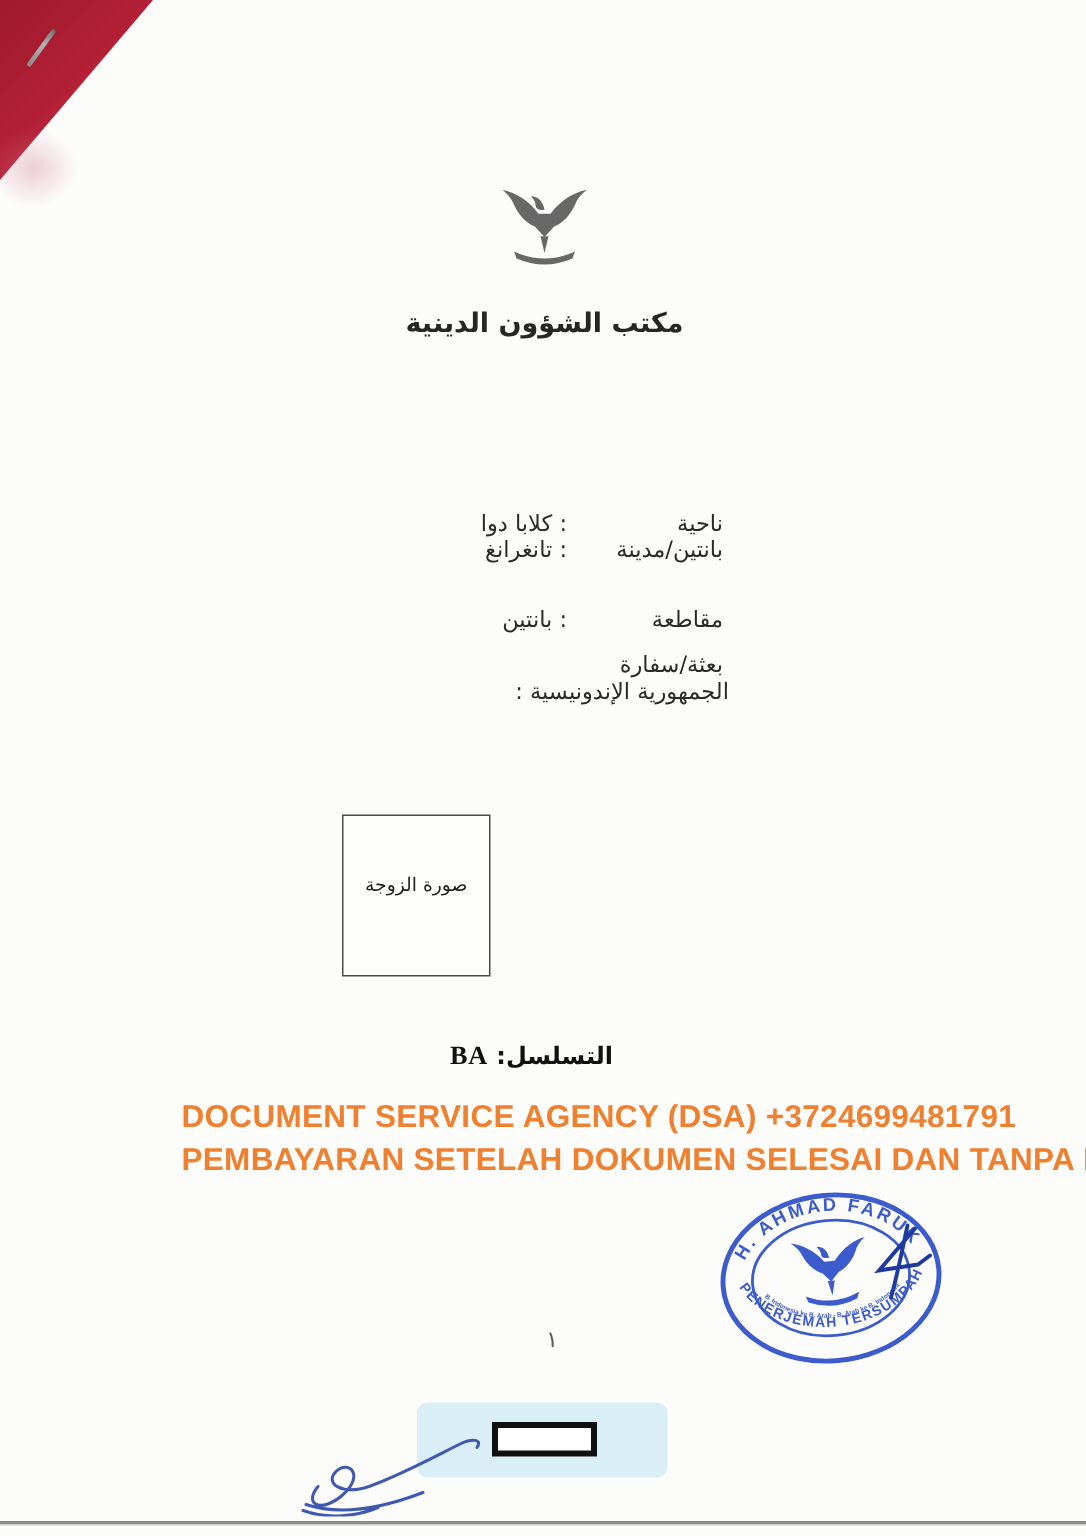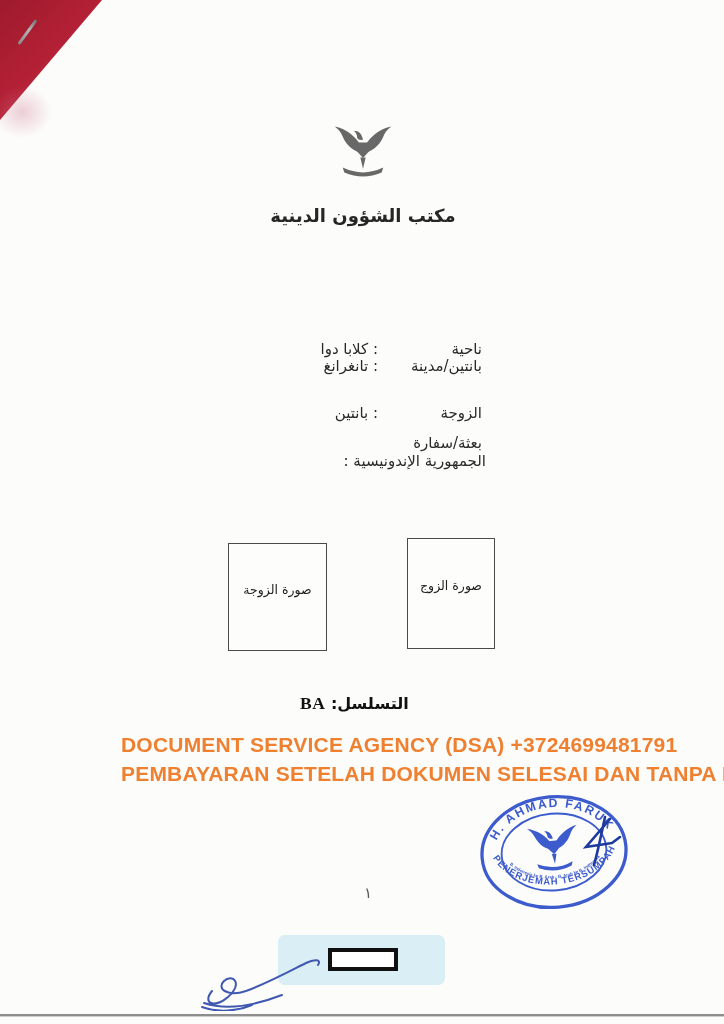--- a/index.html
+++ b/index.html
@@ -96,32 +96,29 @@
   <div class="doc-header">
     <div>مكتب الشؤون الدينية</div>
   </div>
 
   <span class="field-label row1">ناحية</span>
   <span class="field-value row1">: كلابا دوا</span>
 
   <span class="field-label row2">بانتين/مدينة</span>
   <span class="field-value row2">: تانغرانغ</span>
 
-  <span class="field-label row3">الزوجة</span>
+  <span class="field-label row3">مقاطعة</span>
   <span class="field-value row3">: بانتين</span>
 
   <span class="field-label row4">بعثة/سفارة</span>
 
   <span class="field-label row5">الجمهورية الإندونيسية :</span>
 
   <div class="photo-box photo-wife">
     <span>صورة الزوجة</span>
-  </div>
-  <div class="photo-box photo-husband">
-    <span>صورة الزوج</span>
   </div>
 
   <div class="serial">
     <span>التسلسل:</span>
     <span class="ba">BA</span>
   </div>
 
   <div class="watermark">
     <div>DOCUMENT SERVICE AGENCY (DSA) +3724699481791</div>
     <div>PEMBAYARAN SETELAH DOKUMEN SELESAI DAN TANPA DP</div>

